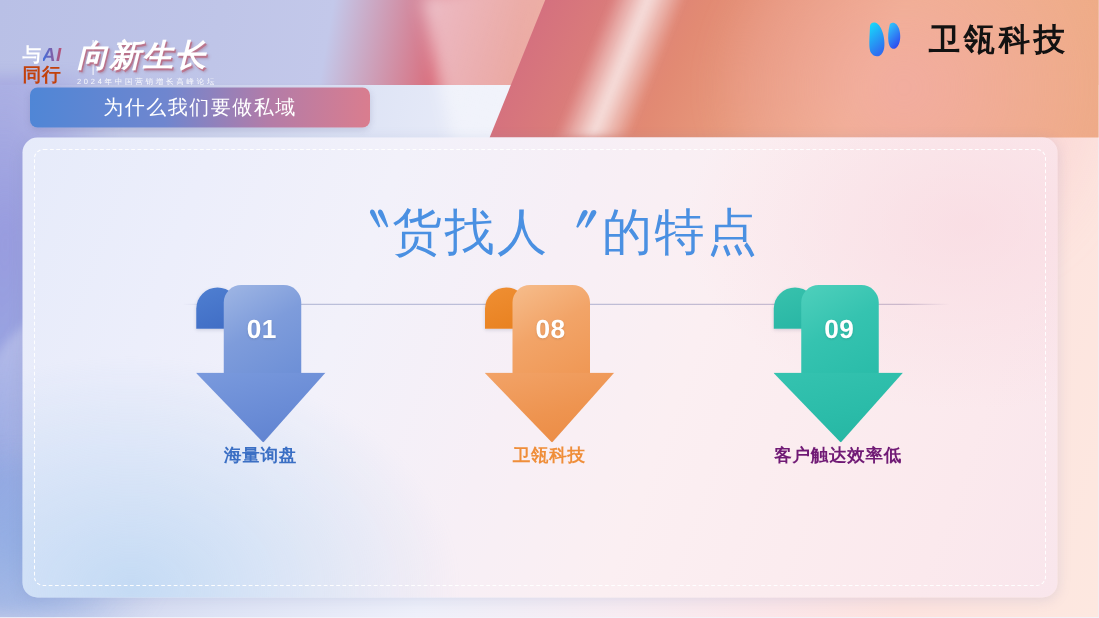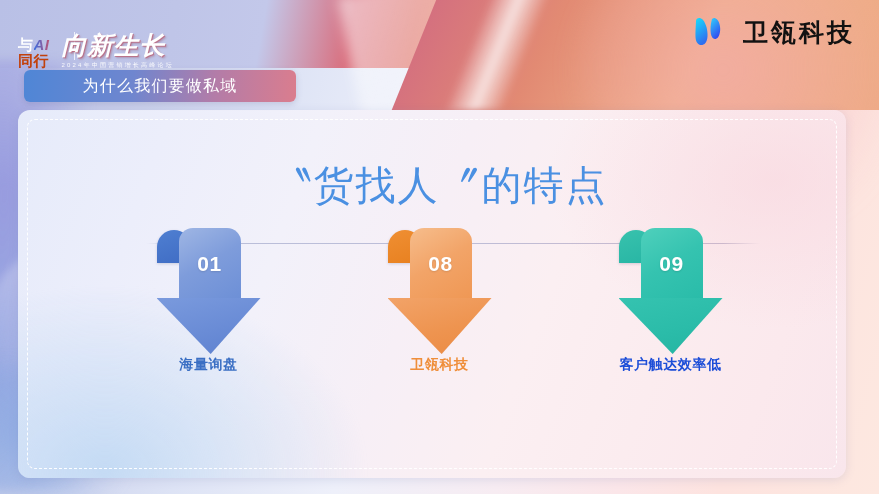--- a/index.html
+++ b/index.html
@@ -364,21 +364,21 @@
   .c-blue .arrow-label { color: #3b6fc4; }
 
   .c-orange .arrow-tab  { background: linear-gradient(160deg,#ef8f33,#e8801f); }
   .c-orange .arrow-body { background: linear-gradient(150deg,#f6bd8c 0%,#f2a468 45%,#ef9652 100%); }
   .c-orange .arrow-head { background: linear-gradient(165deg,#f2a368 0%,#ee9450 55%,#eb8a42 100%); }
   .c-orange .arrow-label { color: #ef8e3a; }
 
   .c-teal .arrow-tab  { background: linear-gradient(160deg,#38c2ad,#27b5a4); }
   .c-teal .arrow-body { background: linear-gradient(150deg,#4fd0bc 0%,#35c3b0 45%,#28bba8 100%); }
   .c-teal .arrow-head { background: linear-gradient(165deg,#35c3b0 0%,#2bbca9 55%,#24b4a1 100%); }
-  .c-teal .arrow-label { color: #1d4ed8; }
+  .c-teal .arrow-label { color: #701a75; }
 </style>
 </head>
 <body>
 
 <div id="slide">
 
   <div class="bg-base"></div>
   <div class="bg-topband"></div>
   <div class="bg-topband-skew"></div>
   <div class="bg-topband-sheen"></div>

